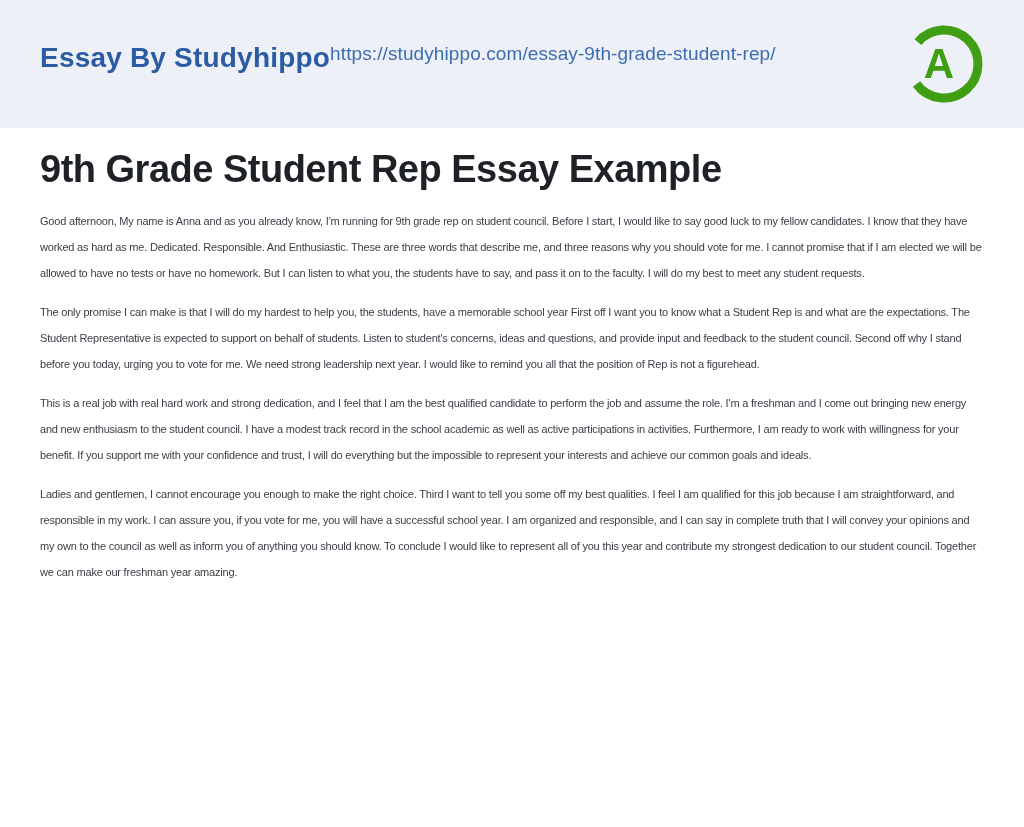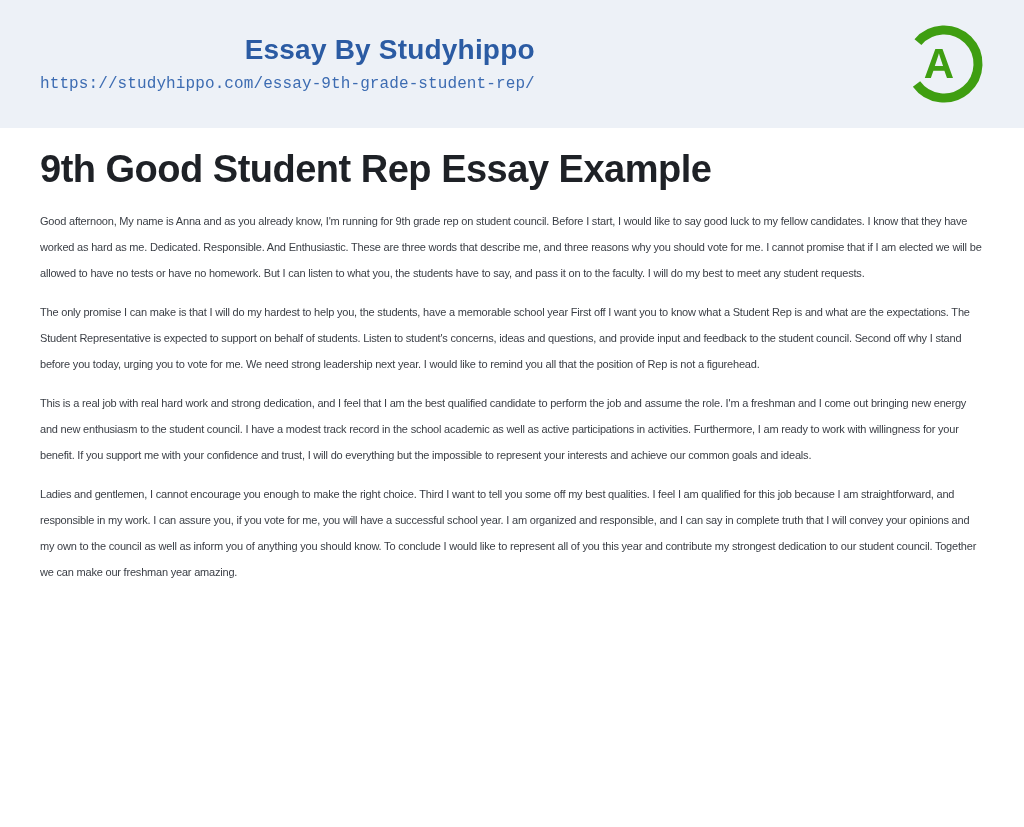--- a/index.html
+++ b/index.html
@@ -20,38 +20,36 @@
     background: #edf1f7;
     height: 128px;
     display: flex;
     align-items: center;
     justify-content: space-between;
     padding: 0 38px 0 40px;
     box-sizing: border-box;
   }
   .header-left {
     display: flex;
-    flex-direction: column;
-    align-items: flex-end;
+    flex-direction: row;
   }
   .site-title {
     color: #2b5ba3;
     font-size: 28px;
     font-weight: 700;
     letter-spacing: 0.2px;
     margin: 0 0 12px 0;
     line-height: 1;
   }
   .page-url {
     color: #3d6cb2;
-    font-size: 16px;
+    font-size: 19px;
     letter-spacing: 0.1px;
     line-height: 1;
     text-decoration: none;
-    font-family: Liberation Mono, monospace;
   }
   .logo-wrap {
     width: 84px;
     height: 84px;
     flex: 0 0 auto;
   }
   
   .main {
     padding: 20px 40px 40px 40px;
     box-sizing: border-box;
@@ -85,21 +83,21 @@
     </div>
     <div class="logo-wrap">
       <svg width="84" height="84" viewBox="0 0 84 84">
         <path d="M 15.95 20.15 A 34 34 0 1 1 14.5 62" fill="none" stroke="#3f9e11" stroke-width="9"></path>
         <text x="37" y="56" text-anchor="middle" font-family="Liberation Sans, sans-serif" font-size="42" font-weight="bold" fill="#3f9e11">A</text>
       </svg>
     </div>
   </header>
 
   <main class="main">
-    <h1 class="article-title">9th Good Student Rep Essay Example</h1>
+    <h1 class="article-title">9th Grade Student Rep Essay Example</h1>
     <div class="article">
       <p>Good afternoon, My name is Anna and as you already know, I'm running for 9th grade rep on student council. Before I start, I would like to say good luck to my fellow candidates. I know that they have worked as hard as me. Dedicated. Responsible. And Enthusiastic. These are three words that describe me, and three reasons why you should vote for me. I cannot promise that if I am elected we will be allowed to have no tests or have no homework. But I can listen to what you, the students have to say, and pass it on to the faculty. I will do my best to meet any student requests.</p>
       <p>The only promise I can make is that I will do my hardest to help you, the students, have a memorable school year First off I want you to know what a Student Rep is and what are the expectations. The Student Representative is expected to support on behalf of students. Listen to student's concerns, ideas and questions, and provide input and feedback to the student council. Second off why I stand before you today, urging you to vote for me. We need strong leadership next year. I would like to remind you all that the position of Rep is not a figurehead.</p>
       <p>This is a real job with real hard work and strong dedication, and I feel that I am the best qualified candidate to perform the job and assume the role. I'm a freshman and I come out bringing new energy and new enthusiasm to the student council. I have a modest track record in the school academic as well as active participations in activities. Furthermore, I am ready to work with willingness for your benefit. If you support me with your confidence and trust, I will do everything but the impossible to represent your interests and achieve our common goals and ideals.</p>
       <p>Ladies and gentlemen, I cannot encourage you enough to make the right choice. Third I want to tell you some off my best qualities. I feel I am qualified for this job because I am straightforward, and responsible in my work. I can assure you, if you vote for me, you will have a successful school year. I am organized and responsible, and I can say in complete truth that I will convey your opinions and my own to the council as well as inform you of anything you should know. To conclude I would like to represent all of you this year and contribute my strongest dedication to our student council. Together we can make our freshman year amazing.</p>
     </div>
   </main>
 
 </div>
 

